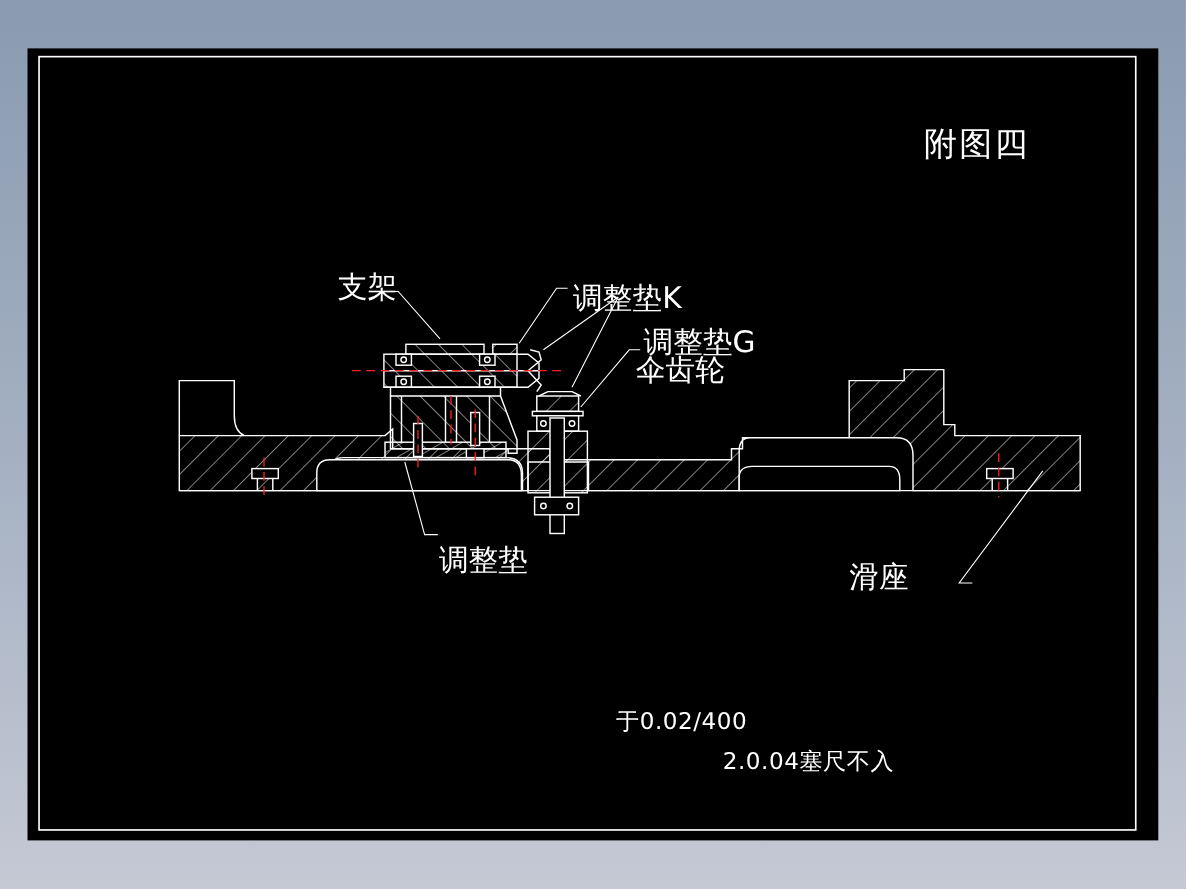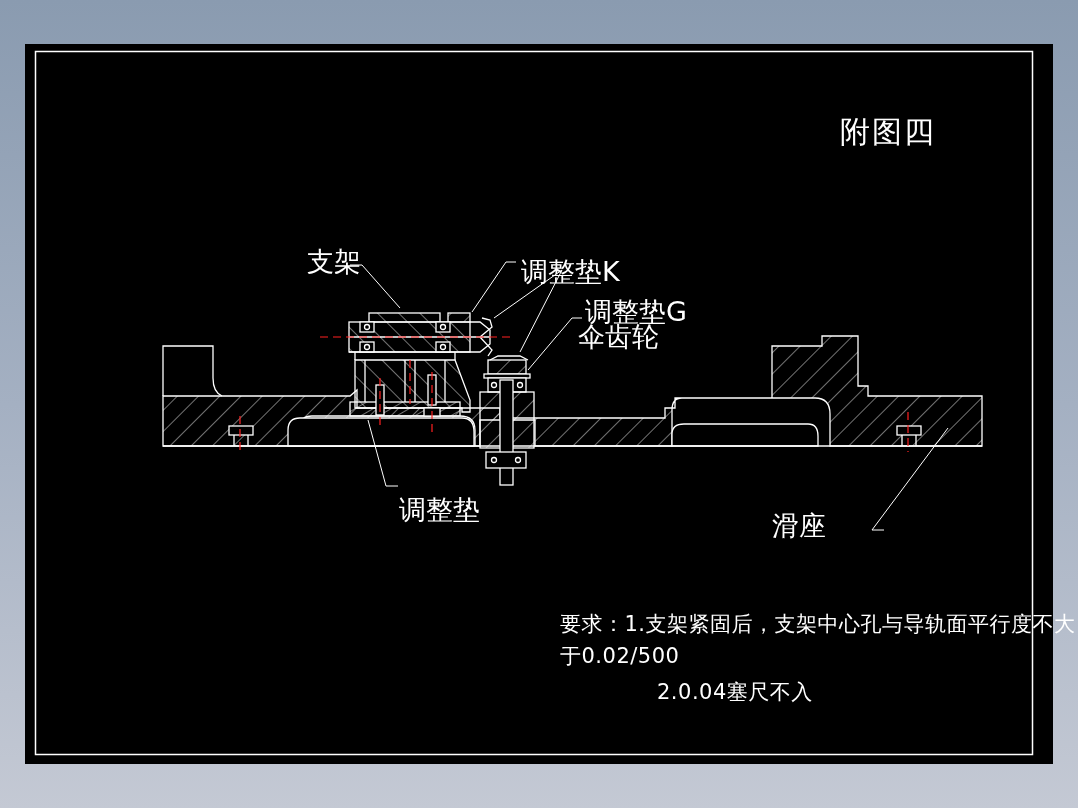--- a/index.html
+++ b/index.html
@@ -134,16 +134,15 @@
 
   <div class="lbl title">附图四</div>
 
   <div class="lbl callout" style="left:282px;top:204px;">支架</div>
   <div class="lbl callout" style="left:496px;top:214px;">调整垫K</div>
   <div class="lbl callout" style="left:553px;top:240px;margin-top:39px;">伞齿轮</div>
   <div class="lbl callout" style="left:560px;top:254px;">调整垫G</div>
   <div class="lbl callout" style="left:374px;top:452px;">调整垫</div>
   <div class="lbl callout" style="left:747px;top:468px;">滑座</div>
 
-  <div class="lbl note" style="left:535px;top:570px;">要求：1.支架紧固后，支架中心孔与导轨面平行度不大</div>
-  <div class="lbl note" style="left:535px;top:602px;">于0.02/500</div>
+  <div class="lbl note" style="left:535px;top:602px;">于0.02/400</div>
   <div class="lbl note" style="left:585px;top:638px;margin-left:47px;">2.0.04塞尺不入</div>
 </div>
 
 </body></html>

